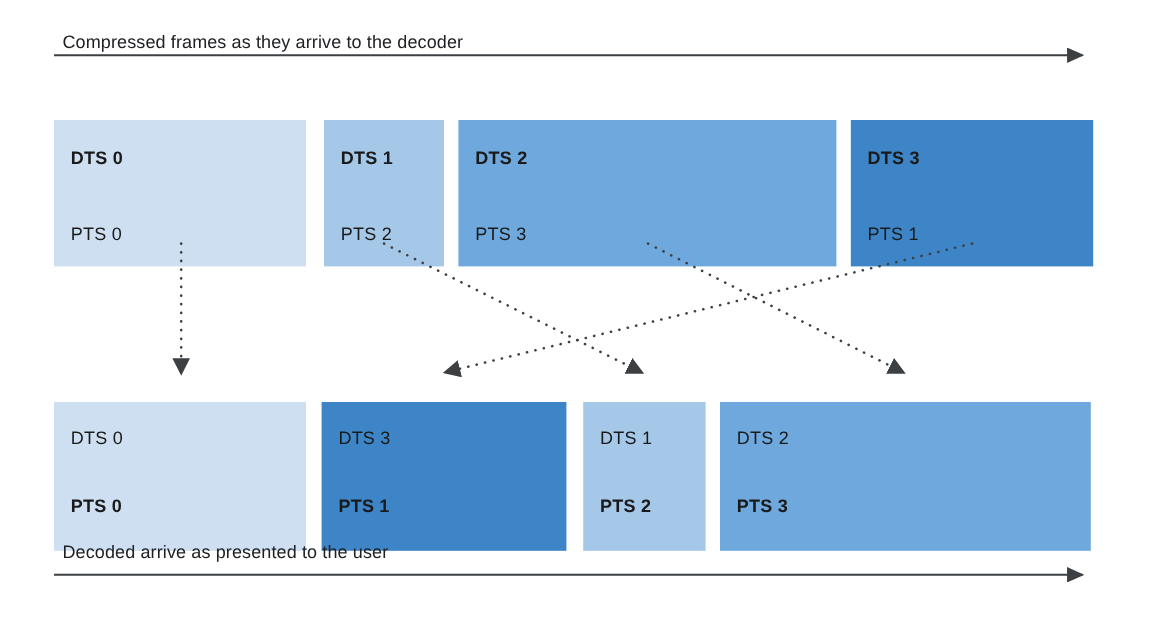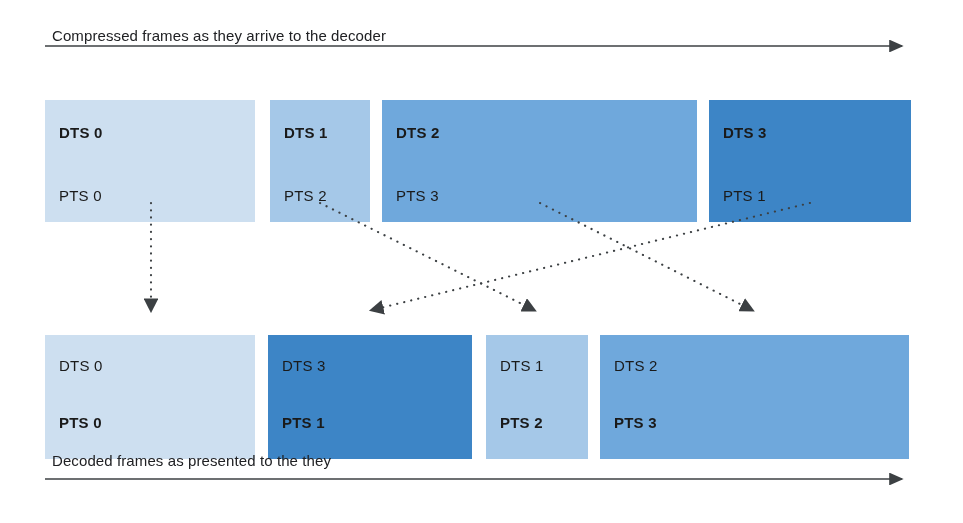--- a/index.html
+++ b/index.html
@@ -138,21 +138,21 @@
   <div class="frame-box row-bottom" id="bot-frame-2" style="left: 486px; top: 313px; width: 102px; height: 124px; background: rgb(165, 200, 232);">
     <div class="line line-1">DTS 1</div>
     <div class="line line-2 bold">PTS 2</div>
   </div>
 
   <div class="frame-box row-bottom" id="bot-frame-3" style="left: 600px; top: 313px; width: 309px; height: 124px; background: rgb(111, 168, 220);">
     <div class="line line-1">DTS 2</div>
     <div class="line line-2 bold">PTS 3</div>
   </div>
 
-  <div class="axis-caption" id="caption-bottom">Decoded frames as presented to the they</div>
+  <div class="axis-caption" id="caption-bottom">Decoded arrive as presented to the user</div>
 
   <svg class="axis-arrow" id="axis-bottom" viewBox="0 0 963 16" xmlns="http://www.w3.org/2000/svg">
     <defs>
       <marker id="axHeadBot" markerWidth="9" markerHeight="8" refX="8" refY="4" orient="auto">
         <path d="M0,0 L9,4 L0,8 z" fill="#3c4043"></path>
       </marker>
     </defs>
     <line x1="45" y1="8" x2="902" y2="8" stroke="#3c4043" stroke-width="1.6" marker-end="url(#axHeadBot)"></line>
   </svg>
 

